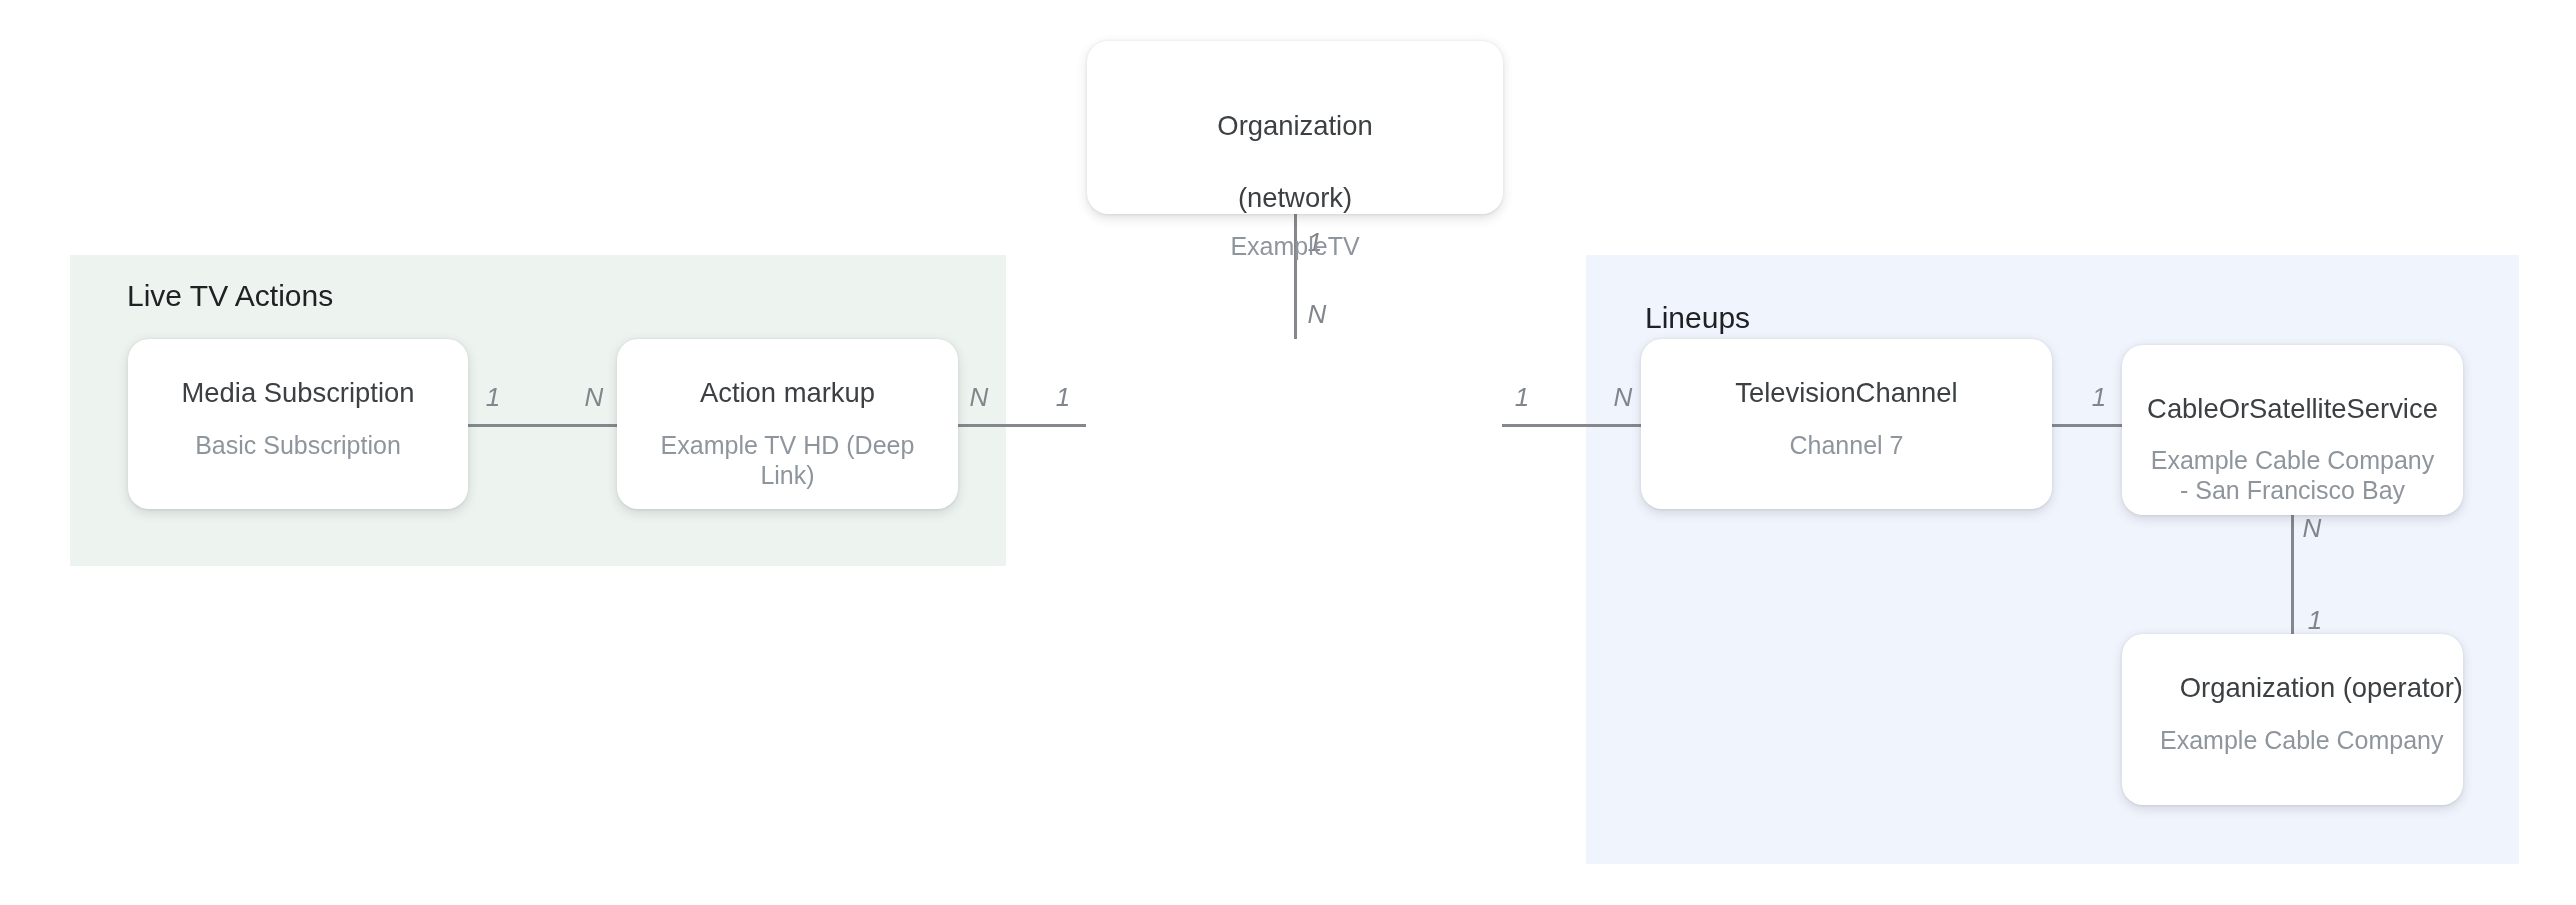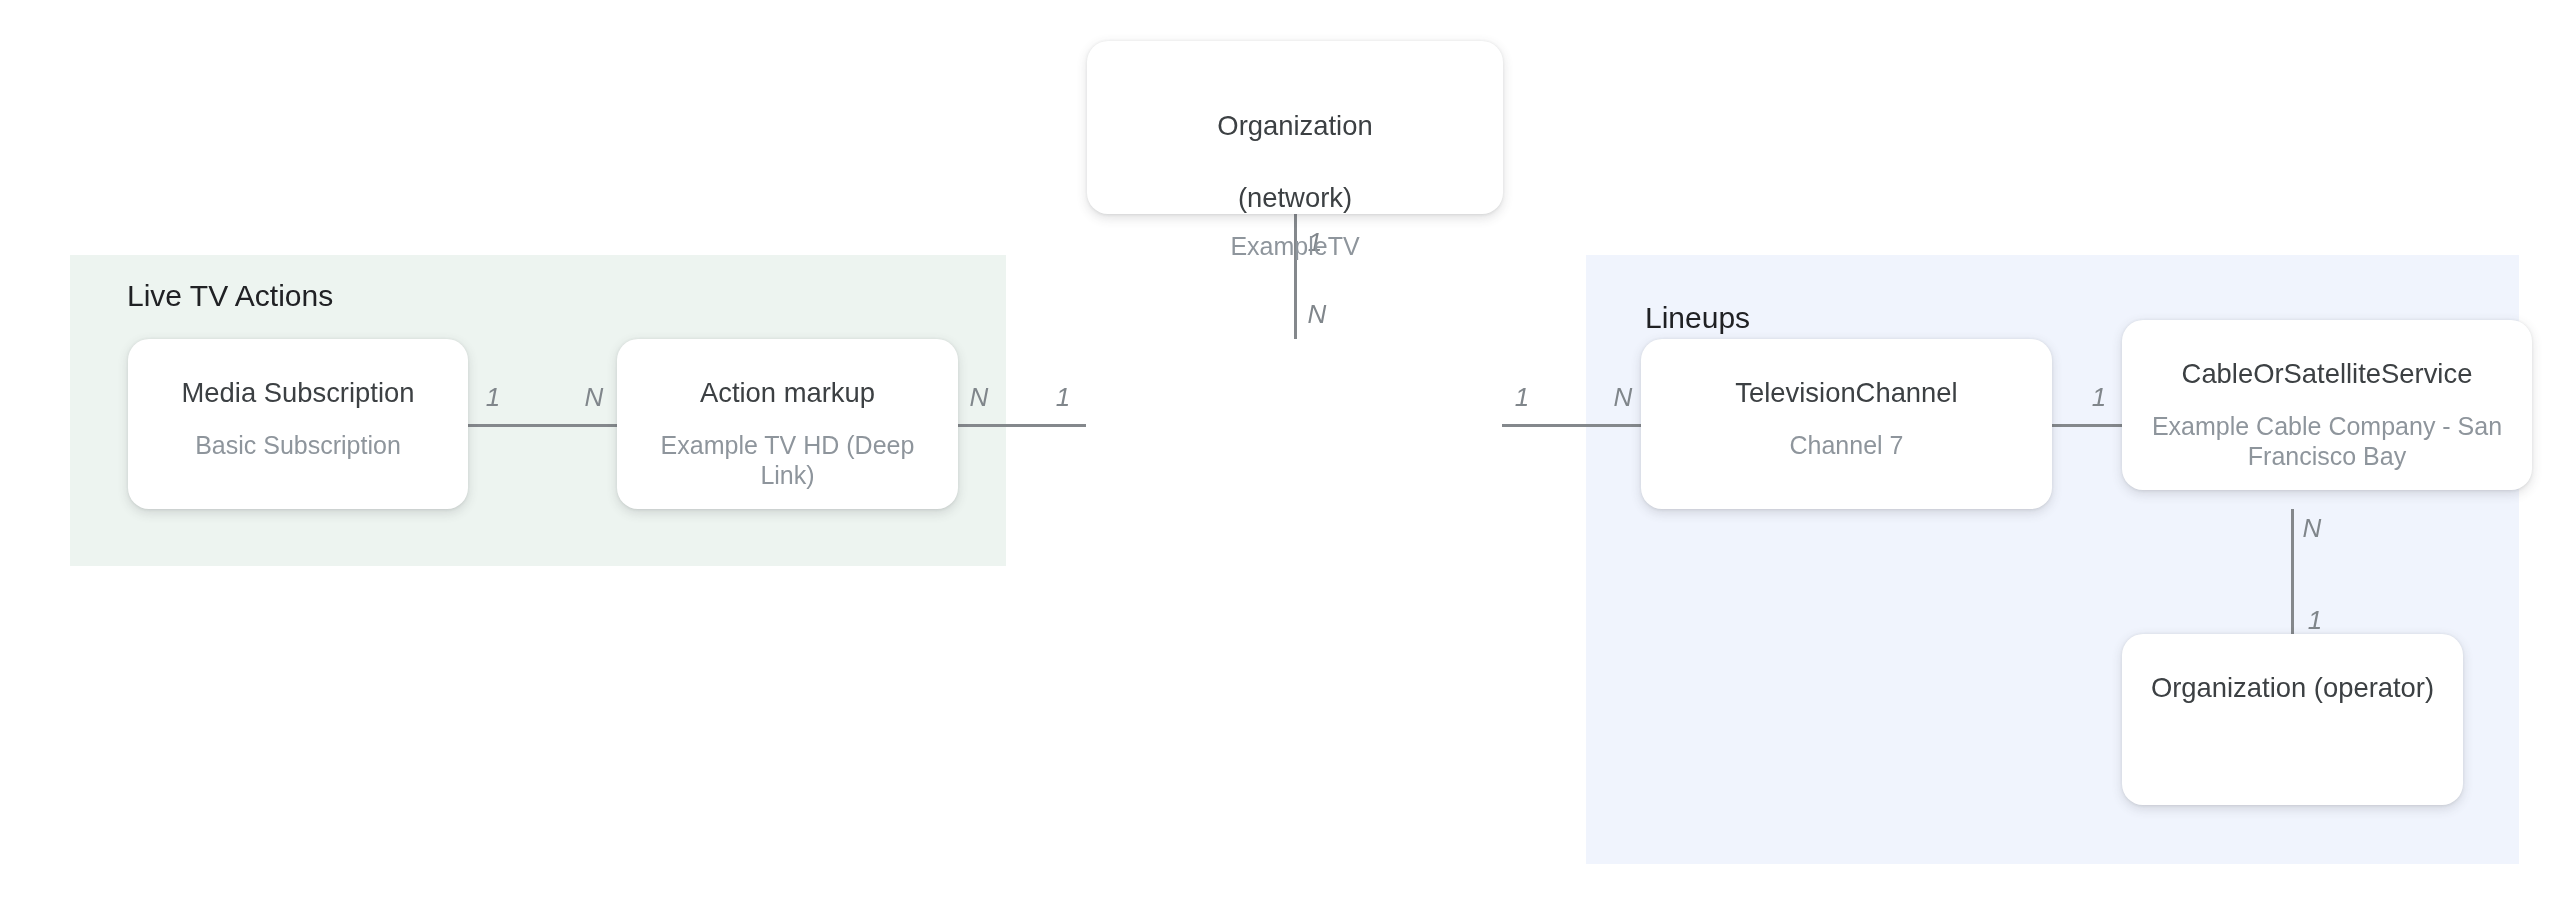--- a/index.html
+++ b/index.html
@@ -48,23 +48,23 @@
   .node-title { font-size: 27.4px; line-height: 34px; color: var(--title-color); white-space: nowrap; }
   .node-subtitle { font-size: 25px; line-height: 30px; color: var(--subtitle-color); margin-top: 19.5px; padding: 0 19.5px; }
 
   .node-org-network   { left: 1087px; top: 41px;  width: 416px; height: 173px; padding-top: 29px; }
   .node-org-network .node-title { line-height: 32px; margin-top: 40px; }
   .node-org-network .node-subtitle { margin-top: 17px; }
   .node-media-sub     { left: 128px;  top: 339px; width: 340px; height: 170px; padding-top: 37px; }
   .node-action-markup { left: 617px;  top: 339px; width: 341px; height: 170px; padding-top: 37px; }
   .node-broadcast     { left: 1086px; top: 339px; width: 416px; height: 170px; padding-top: 37px; }
   .node-tv-channel    { left: 1641px; top: 339px; width: 411px; height: 170px; padding-top: 37px; }
-  .node-cable-sat     { left: 2122px; top: 320px; width: 410px; height: 170px; padding-top: 37px; }
+  .node-cable-sat     { left: 2122px; top: 345px; width: 341px; height: 170px; padding-top: 37px; justify-content: center; }
   .node-cable-sat .node-subtitle { padding: 0 26px; }
-  .node-org-operator  { left: 2122px; top: 634px; width: 341px; height: 171px; padding-top: 37px; }
+  .node-org-operator  { left: 2122px; top: 634px; width: 341px; height: 171px; padding-top: 37px; align-items: flex-end; }
 
   
   .line { position: absolute; background: var(--line-color); }
   .line-h { height: 2.7px; top: 424px; }
   .line-v { width: 2.7px; }
   .line-media-action     { left: 468px;  width: 149px; }
   .line-action-broadcast { left: 958px; width: 128px; }
   .line-broadcast-channel{ left: 1502px; width: 139px; }
   .line-channel-cable    { left: 1982px; width: 141px; }
   .line-network-broadcast{ left: 1294px; top: 213px; height: 126px; }
@@ -144,16 +144,17 @@
     <div class="node-subtitle">Channel 7</div>
   </div>
 
   <div class="node node-cable-sat">
     <div class="node-title">CableOrSatelliteService</div>
     <div class="node-subtitle">Example Cable Company - San Francisco Bay</div>
   </div>
 
   <div class="node node-org-operator">
     <div class="node-title">Organization (operator)</div>
+    <div class="node-subtitle">Example Cable Company</div>
   </div>
 
 </div>
 
 
 </body></html>

